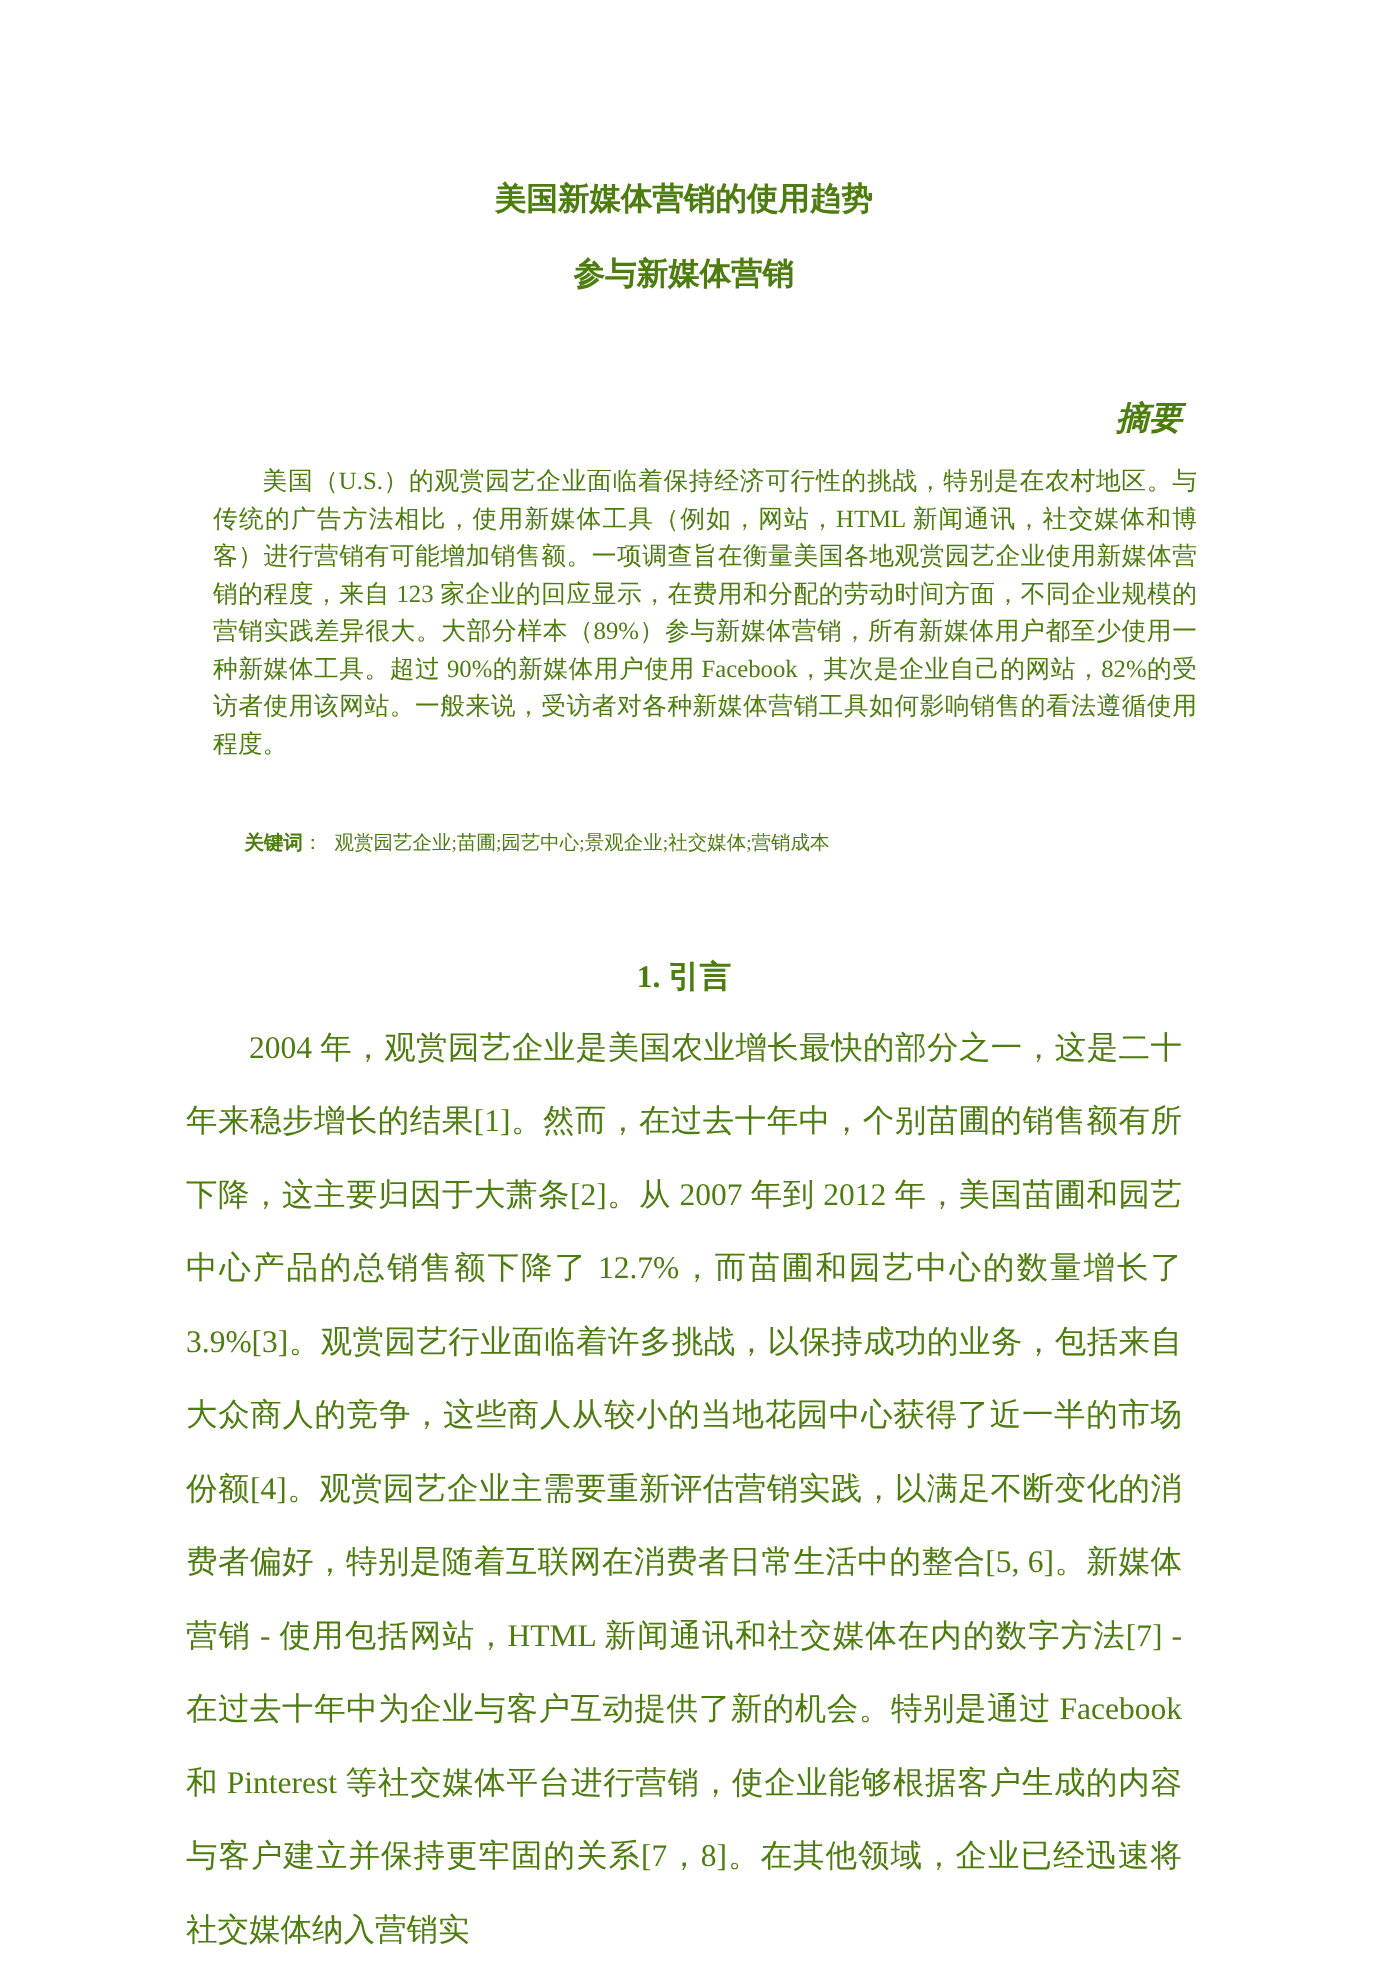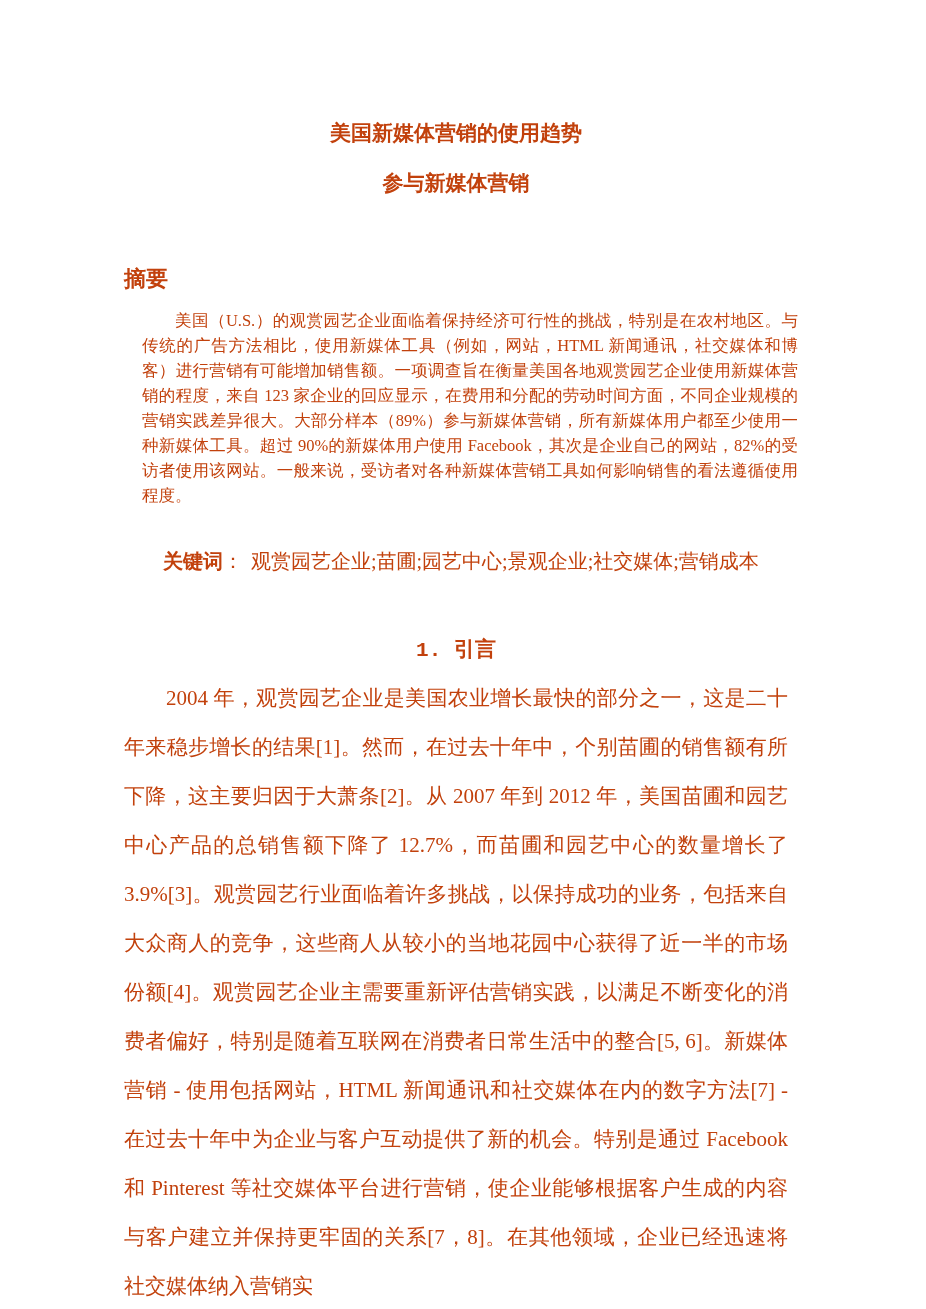--- a/index.html
+++ b/index.html
@@ -6,64 +6,65 @@
   html, body {
     margin: 0;
     padding: 0;
     background: #ffffff;
   }
   .page {
     position: relative;
     width: 926px;
     height: 1309px;
     background: #ffffff;
-    color: #c2410c;
+    color: #4d7c0f;
     padding: 118px 138px 0 124px;
     overflow: hidden;
     font-family: "Liberation Serif", "DejaVu Serif", serif;
   }
   .doc-title {
     font-family: "Liberation Sans", "DejaVu Sans", sans-serif;
     font-weight: bold;
     font-size: 21px;
     line-height: 30px;
     text-align: center;
     margin: 0;
   }
   .doc-title.second {
     margin-top: 20px;
   }
   .abstract-heading {
     font-family: "Liberation Sans", "DejaVu Sans", sans-serif;
     font-weight: bold;
     font-size: 22px;
     line-height: 30px;
-    text-align: left;
+    text-align: right;
     margin: 66px 0 0 0;
+    font-style: italic;
   }
   .abstract-paragraph {
     font-size: 16.5px;
     line-height: 25px;
     text-align: justify;
     text-indent: 33px;
     margin: 14px -10px 0 18px;
   }
   .keywords-line {
-    font-size: 20px;
+    font-size: 13px;
     line-height: 25px;
     margin: 41px 0 0 39px;
   }
   .keywords-label {
     font-weight: bold;
   }
   .keywords-text {
     padding-left: 8px;
   }
   .section-heading {
-    font-family: Liberation Mono, monospace;
+    font-family: Liberation Serif, serif;
     font-weight: bold;
     font-size: 21px;
     line-height: 30px;
     text-align: center;
     margin: 62px 0 0 0;
   }
   .intro-paragraph {
     font-size: 21px;
     line-height: 49px;
     text-align: justify;

